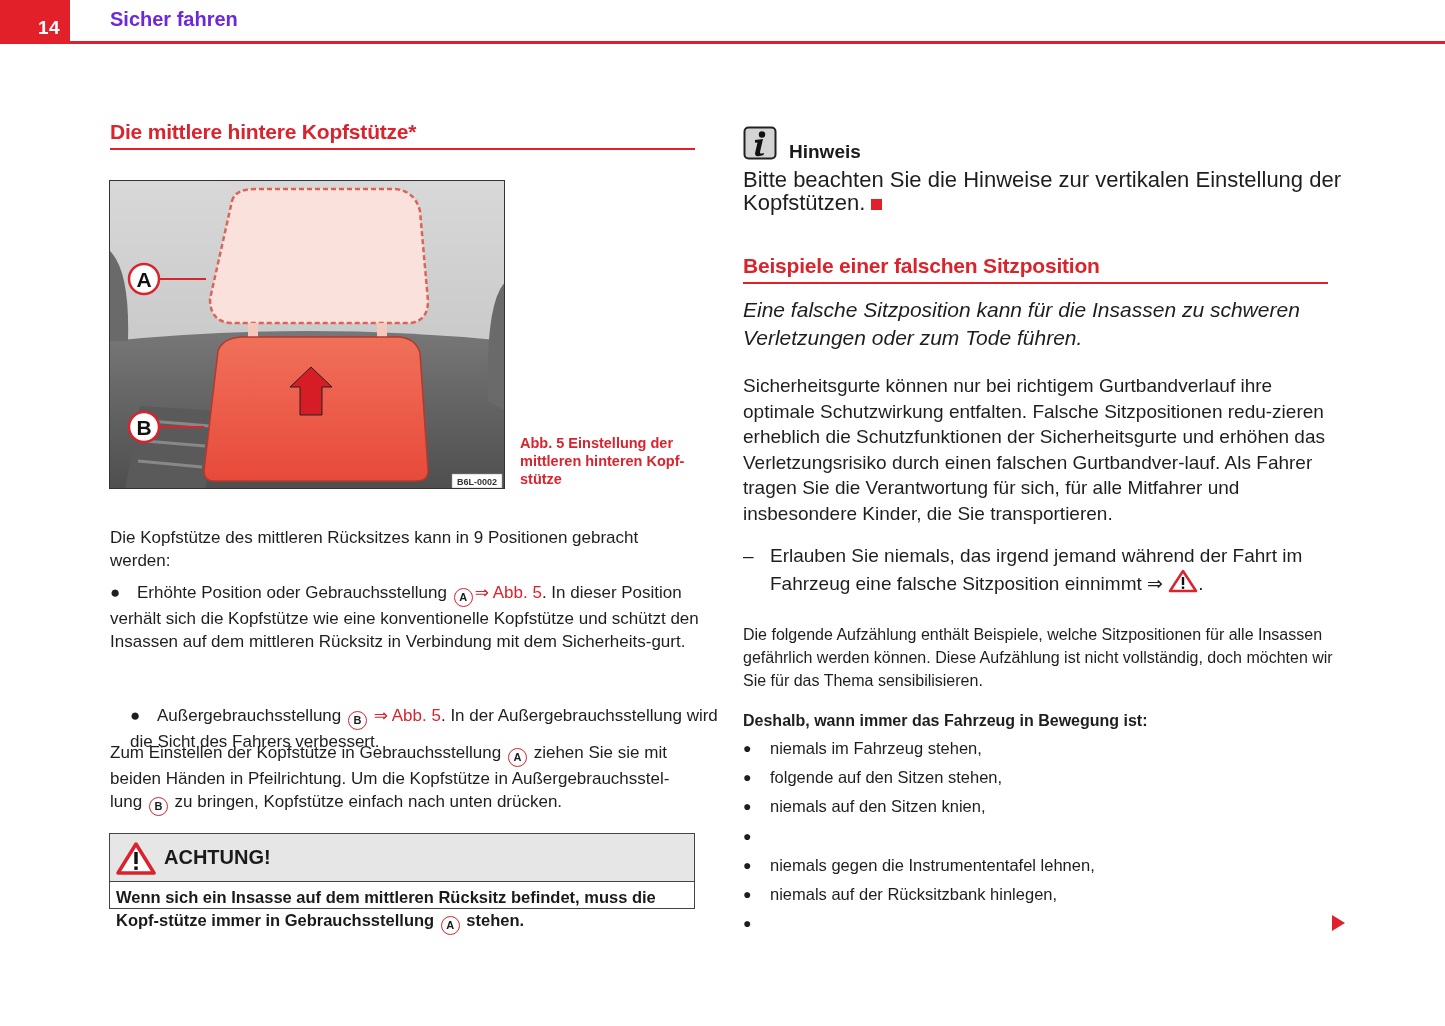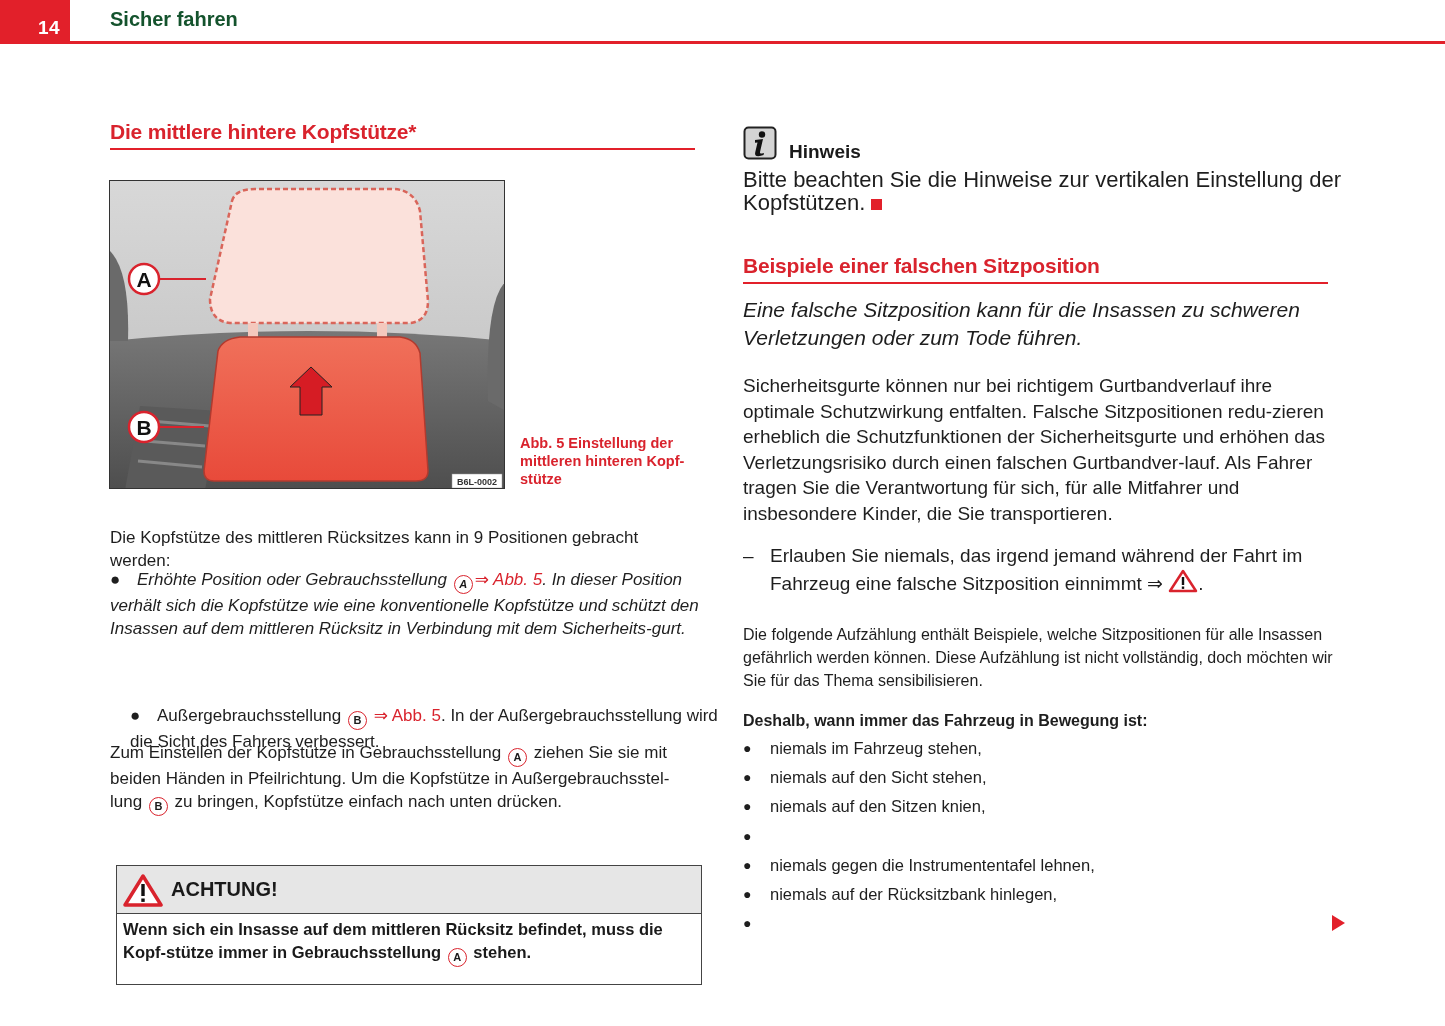--- a/index.html
+++ b/index.html
@@ -12,21 +12,21 @@
   .hdr-tab {
     position: absolute; left: 0; top: 0; width: 70px; height: 44px;
     background: #e2202a;
   }
   .hdr-page {
     position: absolute; left: 38px; top: 17px; color: #fff;
     font-weight: bold; font-size: 19px; letter-spacing: 0.5px;
   }
   .hdr-title {
     position: absolute; left: 110px; top: 8px; font-weight: bold;
-    font-size: 20px; color: #14532d;
+    font-size: 20px; color: #6d28d9;
   }
   .hdr-line {
     position: absolute; left: 0; top: 41px; width: 1445px; height: 3px;
     background: #e2202a;
   }
 
   .sec-title {
     position: absolute; color: #d9232d; font-weight: bold; font-size: 21px;
     letter-spacing: -0.2px;
     text-align: center;
@@ -49,22 +49,22 @@
   .ref { color: #d9232d; }
   .circ {
     display: inline-flex; align-items: center; justify-content: center;
     width: 19px; height: 19px; border: 1.5px solid #d9232d; border-radius: 50%;
     font-size: 11px; font-weight: bold; color: #1a1a1a; vertical-align: -3px;
     box-sizing: border-box; margin: 0 2px;
   }
 
   
   .warn {
-    position: absolute; left: 116px; top: 833px; width: 586px; height: 120px;
-    border: 1.5px solid #444; box-sizing: border-box; margin-top: 32px;
+    position: absolute; left: 109px; top: 833px; width: 586px; height: 76px;
+    border: 1.5px solid #444; box-sizing: border-box;
   }
   .warn-head {
     height: 48px; background: #e6e6e6; border-bottom: 1.5px solid #444;
     display: flex; align-items: center; padding-left: 6px; box-sizing: border-box;
   }
   .warn-title { font-weight: bold; font-size: 20px; margin-left: 8px; color: #1a1a1a; }
   .warn-body {
     padding: 4px 6px; font-weight: bold; font-size: 16.5px; line-height: 23px; color: #1a1a1a;
   }
 
@@ -141,21 +141,21 @@
     <text x="34" y="254" text-anchor="middle" font-family="Liberation Sans, sans-serif" font-weight="bold" font-size="21" fill="#111">B</text>
 
     <rect x="342" y="293" width="50" height="14" fill="#fff" stroke="#999" stroke-width="0.5"></rect>
     <text x="367" y="304" text-anchor="middle" font-family="Liberation Sans, sans-serif" font-weight="bold" font-size="9" fill="#333">B6L-0002</text>
   </svg>
 </div>
 <div class="fig-caption">Abb. 5   Einstellung der mittleren hinteren Kopf-stütze</div>
 
 <div class="txt" style="left:110px; top:526px; width:560px;">Die Kopfstütze des mittleren Rücksitzes kann in 9 Positionen gebracht werden:</div>
 
-<div class="txt" style="left:110px; top:568px; width:590px;font-style:italic;">
+<div class="txt" style="left:110px; top:581px; width:590px;">
   <span class="bullet">●</span><span>Erhöhte Position oder Gebrauchsstellung</span>
   <span class="circ">A</span><span class="ref">⇒ Abb. 5</span><span>. In dieser Position verhält sich die Kopfstütze wie eine konventionelle Kopfstütze und schützt den Insassen auf dem mittleren Rücksitz in Verbindung mit dem Sicherheits-gurt.</span>
 </div>
 
 <div class="txt" style="left:110px; top:704px; width:590px;margin-left:20px;">
   <span class="bullet">●</span><span>Außergebrauchsstellung</span>
   <span class="circ">B</span> <span class="ref">⇒ Abb. 5</span><span>. In der Außergebrauchsstellung wird die Sicht des Fahrers verbessert.</span>
 </div>
 
 <div class="txt" style="left:110px; top:741px; width:585px;">
@@ -215,21 +215,21 @@
 
 <div class="txt small" style="left:743px; top:709px; font-weight:bold;">Deshalb, wann immer das Fahrzeug in Bewegung ist:</div>
 
 <div class="txt" style="left:743px; top:734px; width:560px; font-size:16.5px;">
   <div class="list-row">
       <span class="dot">●</span>
       <span>niemals im Fahrzeug stehen,</span>
     </div>
   <div class="list-row">
       <span class="dot">●</span>
-      <span>niemals auf den Sicht stehen,</span>
+      <span>folgende auf den Sitzen stehen,</span>
     </div>
   <div class="list-row">
       <span class="dot">●</span>
       <span>niemals auf den Sitzen knien,</span>
     </div>
   <div class="list-row">
       <span class="dot">●</span>
     </div>
   <div class="list-row">
       <span class="dot">●</span>

